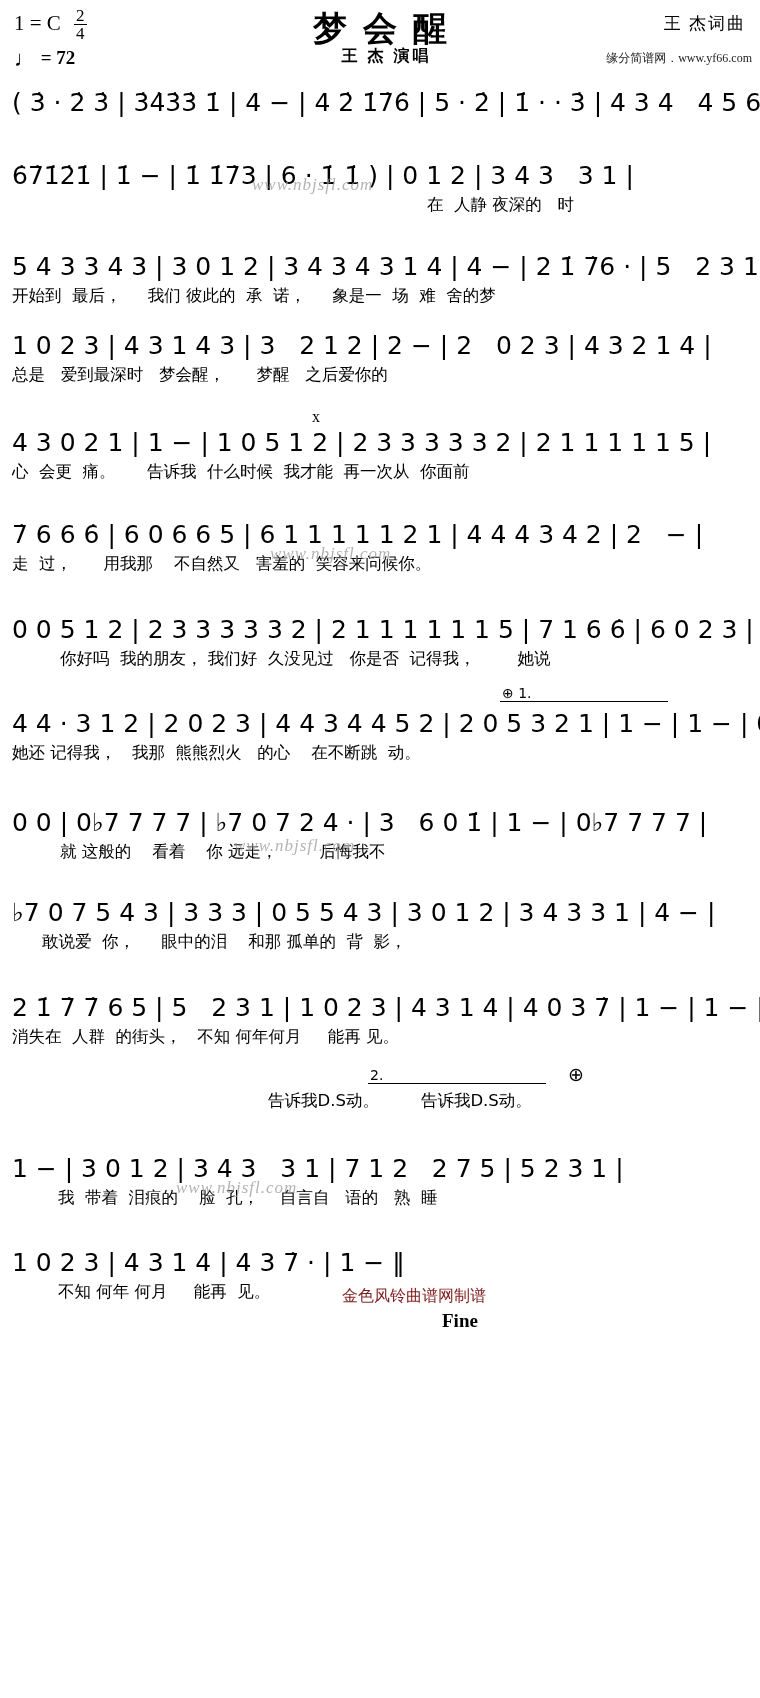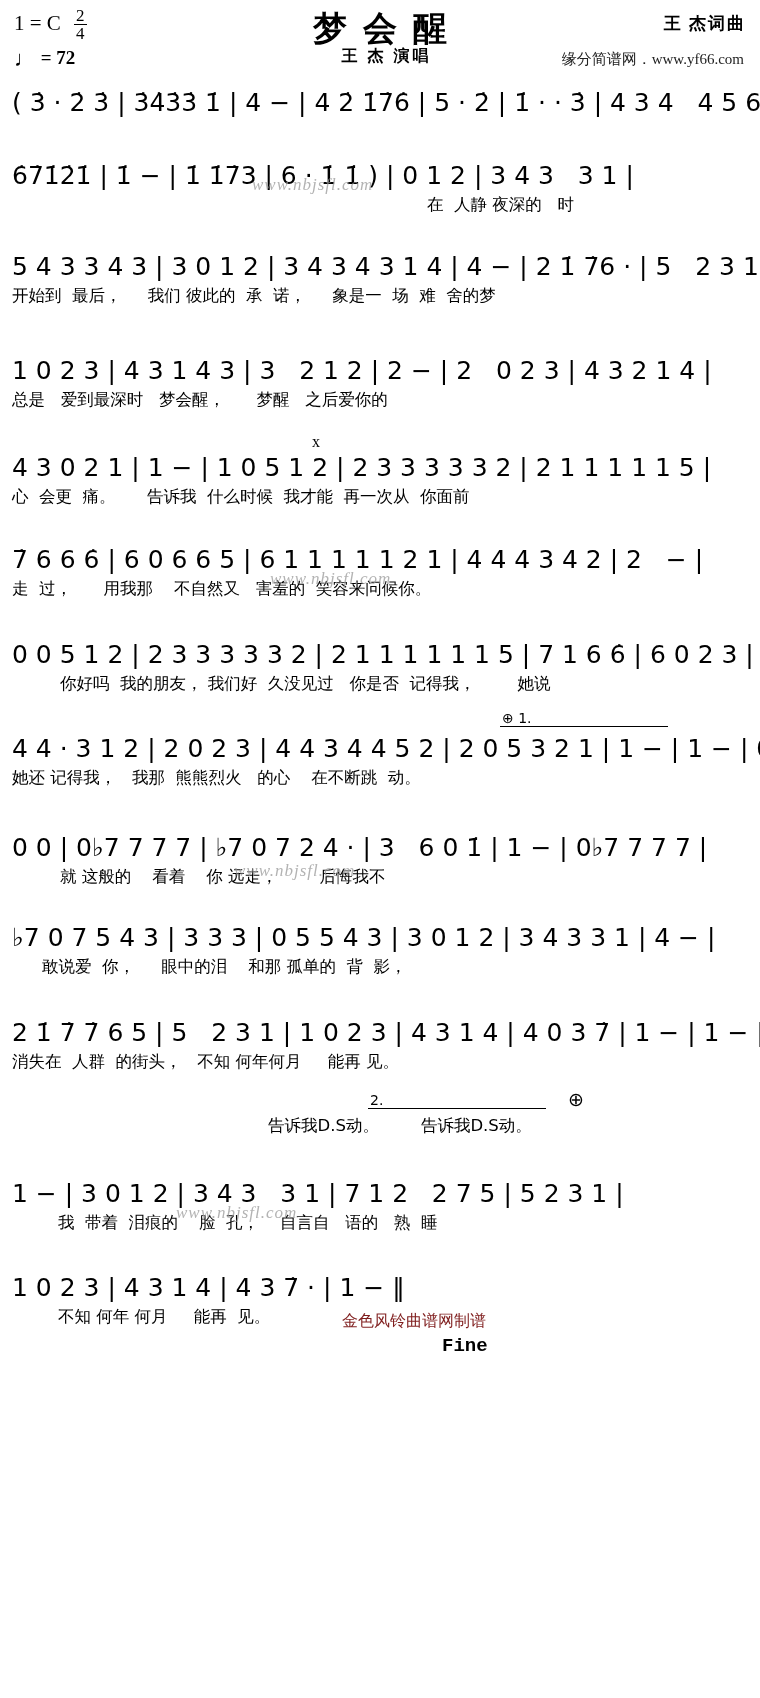--- a/index.html
+++ b/index.html
@@ -33,30 +33,30 @@
   }
   .tempo .note{font-size:22px;position:relative;top:2px;}
   .title{
     position:absolute;left:0;right:0;top:6px;text-align:center;
     font-size:34px;font-weight:bold;letter-spacing:16px;
     font-family:Liberation Mono, monospace;
     text-indent:16px;
   }
   .composer{
     position:absolute;right:14px;top:12px;font-size:17px;
-    letter-spacing:2px;font-weight:bold;
+    letter-spacing:2px;font-weight:normal;
   }
   .singer{
     position:absolute;left:0;right:0;top:46px;text-align:center;
     font-size:16px;letter-spacing:3px;font-weight:bold;
     text-indent:3px;
     padding-left:10px;
   }
   .site{
-    position:absolute;right:16px;top:50px;font-size:15px;
+    position:absolute;right:8px;top:50px;font-size:12px;
     color:#222;letter-spacing:0px;
   }
 
   
   .system{position:relative;margin:0 12px;}
   .notes{
     font-family:"DejaVu Sans", sans-serif;
     font-size:25px;
     letter-spacing:0px;
     white-space:pre;
@@ -82,21 +82,21 @@
     white-space:nowrap;
     letter-spacing:1px;
     pointer-events:none;
   }
   .wm2{
     position:absolute;
     font-family:"DejaVu Sans", sans-serif;
     font-size:16px;color:#7f1d1d;white-space:nowrap;
   }
   .fine{
-    position:absolute;font-family:Liberation Mono, monospace;
+    position:absolute;font-family:Liberation Serif, serif;
     font-size:19px;font-weight:bold;
   }
   .seg{position:absolute;font-size:16px;}
   .coda{position:absolute;font-size:19px;}
   .rep{position:absolute;font-size:14px;font-family:"DejaVu Sans",sans-serif;}
   .repline{position:absolute;border-top:1.6px solid #000;}
 </style>
 </head>
 <body>
 
@@ -130,21 +130,21 @@
     <div class="lyrics" style="margin-left:415px">在  人静 夜深的   时</div>
     <div class="wm" style="left:240px;top:12px;">www.nbjsfl.com</div>
   </div>
 
 
   <div class="system r" style="margin-top:40px">
     <div class="notes">5 4 3 3 4 3 | 3 0 1 2 | 3 4 3 4 3 1 4 | 4 − | 2 1̇ 7̇6 · | 5   2 3 1 |</div>
     <div class="lyrics">开始到  最后，     我们 彼此的  承  诺，     象是一  场  难  舍的梦</div>
   </div>
 
-  <div class="system r" style="margin-top:54px">
+  <div class="system r" style="margin-top:29px">
     <div class="notes">1 0 2 3 | 4 3 1 4 3 | 3   2 1 2 | 2 − | 2   0 2 3 | 4 3 2 1 4 |</div>
     <div class="lyrics">总是   爱到最深时   梦会醒，      梦醒   之后爱你的</div>
   </div>
 
   <div class="system r" style="margin-top:46px">
     <div class="seg" style="left:300px;top:-22px;">x</div>
     <div class="notes">4 3 0 2 1 | 1 − | 1 0 5 1 2 | 2 3 3 3 3 3 2 | 2 1 1 1 1 1 5 |</div>
     <div class="lyrics">心  会更  痛。      告诉我  什么时候  我才能  再一次从  你面前</div>
   </div>
 

